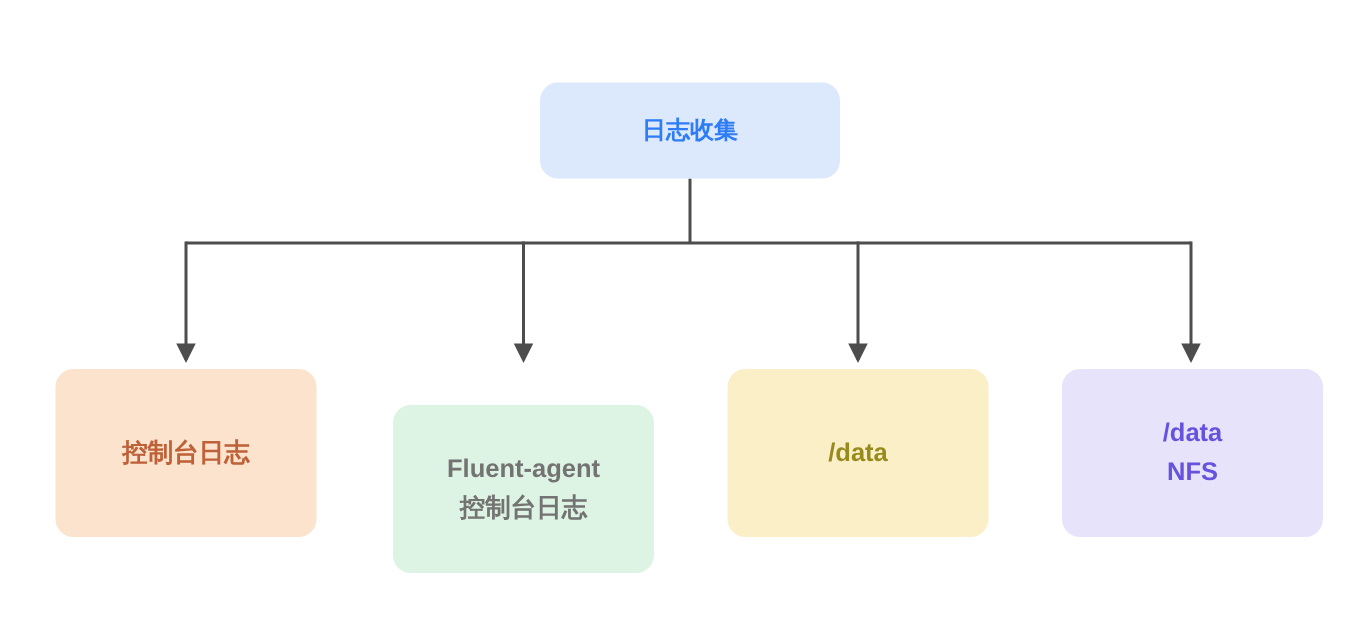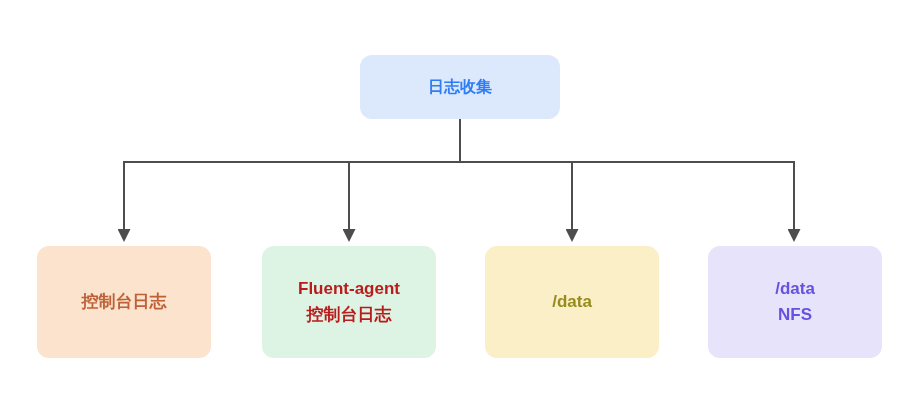--- a/index.html
+++ b/index.html
@@ -45,21 +45,21 @@
   }
   .child-node {
     top: 246px;
     width: 174px;
     height: 112px;
     border-radius: 12px;
     font-size: 17px;
     line-height: 1.55;
   }
   .child-1 { left: 37px;  background: #fbe3ce; color: #be6138; }
-  .child-2 { left: 262px; background: #ddf3e3; color: #b91c1c; }
+  .child-2 { left: 262px; background: #ddf3e3; color: #737373; margin-top: 24px; }
   .child-3 { left: 485px; background: #faefc6; color: #978b1e; }
   .child-4 { left: 708px; background: #e7e3fb; color: #6552de; }
   .node-line { display: block; }
   .node-line:empty { display: none; }
 </style>
 </head>
 <body>
 
 <div class="canvas">
 

